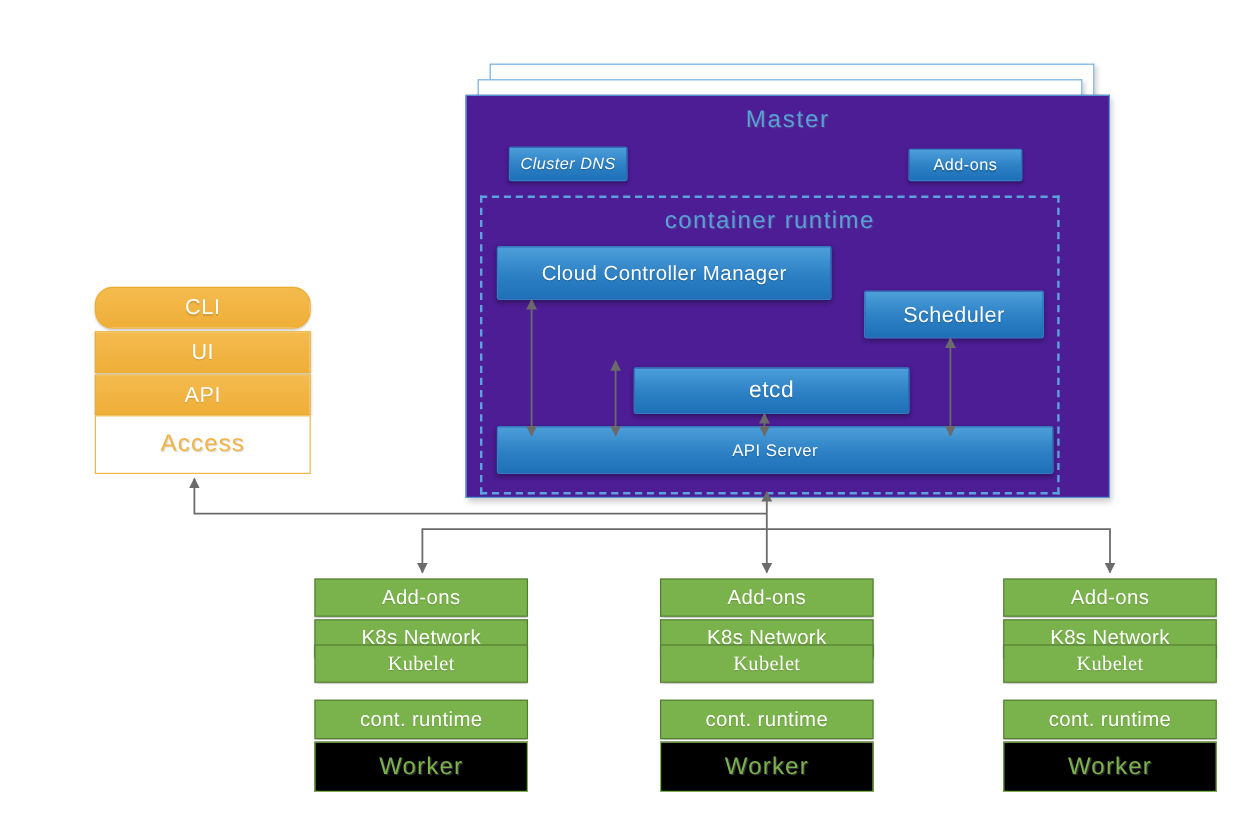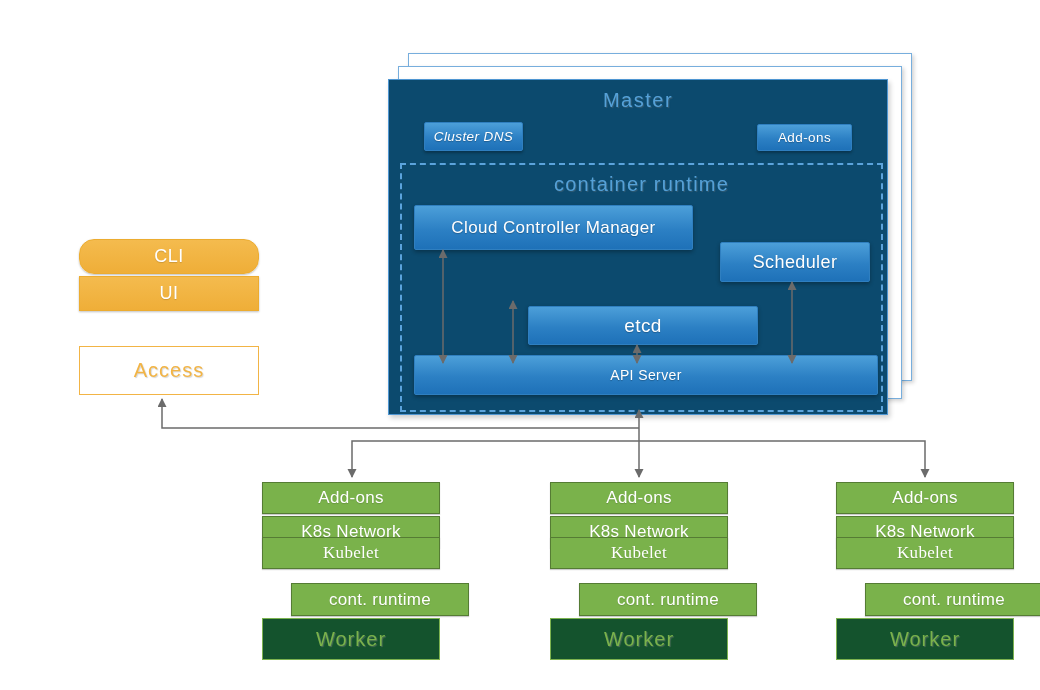--- a/index.html
+++ b/index.html
@@ -9,21 +9,21 @@
   }
   
   .layer{
     position:absolute;background:#ffffff;border:1.5px solid #77aedd;
     box-shadow:2px 2px 4px rgba(0,0,0,.18);
   }
   .layer-back{left:408px;top:53px;width:502px;height:326px;}
   .layer-mid{left:398px;top:66px;width:502px;height:331px;}
   .master-box{
     position:absolute;left:388px;top:79px;width:498px;height:334px;
-    background:#0c4a6e;border:1.5px solid #4f96d2;box-shadow:2px 3px 5px rgba(0,0,0,.2);
+    background:#4c1d95;border:1.5px solid #4f96d2;box-shadow:2px 3px 5px rgba(0,0,0,.2);padding-left:37px;
   }
   .blue-title{
     position:absolute;left:0;right:0;text-align:center;color:#55a1d8;
     font-size:20px;letter-spacing:1.5px;text-shadow:1px 1px 1px rgba(130,130,130,.35);
   }
   .master-title{top:9px;}
   .btn{
     position:absolute;display:flex;align-items:center;justify-content:center;
     background:linear-gradient(180deg,#4c9fd9 0%,#2c80c4 55%,#1e71b8 100%);
     border:1px solid #2f7fc0;border-radius:2px;color:#fff;font-size:13.5px;
@@ -70,25 +70,25 @@
   .w1{left:262px;}.w2{left:550px;}.w3{left:836px;}
   .grow{
     position:absolute;left:0;width:176px;display:flex;align-items:center;justify-content:center;
     background:#7ab24b;border:1px solid rgba(0,0,0,.30);
     color:#fff;font-size:17px;letter-spacing:.3px;box-shadow:0 1px 1px rgba(0,0,0,.2);
     text-shadow:0 1px 1px rgba(0,0,0,.15);
   }
   .grow-0{top:0;height:30px;}
   .grow-1{top:34px;height:30px;}
   .grow-2{top:55px;height:30px;font-family:Liberation Serif, serif;}
-  .grow-3{top:101px;height:31px;margin-left:29px;}
+  .grow-3{top:101px;height:31px;}
   .worker-title{
     position:absolute;left:0;top:136px;width:176px;height:40px;
     display:flex;align-items:center;justify-content:center;
-    background:#14532d;border:1px solid #7cb34f;color:#7ab24b;font-size:20px;
+    background:#000000;border:1px solid #7cb34f;color:#7ab24b;font-size:20px;
     letter-spacing:1px;text-shadow:1px 1px 1px rgba(140,140,140,.45);
   }
   
   .connectors{position:absolute;left:0;top:0;width:1040px;height:690px;pointer-events:none;z-index:10;}
 </style>
 </head>
 <body>
 
 <div class="canvas">
 
@@ -104,20 +104,21 @@
       <div class="blue-title runtime-title">container runtime</div>
       <div class="comp comp-ccm">Cloud Controller Manager</div>
       <div class="comp comp-sched">Scheduler</div>
       <div class="comp comp-etcd">etcd</div>
       <div class="comp comp-api">API Server</div>
     </div>
   </div>
 
   <div class="orow orow-cli">CLI</div>
   <div class="orow orow-ui">UI</div>
+  <div class="orow orow-api">API</div>
   <div class="access-box">Access</div>
 
   <div class="worker-stack w1">
     <div class="grow grow-0">Add-ons</div>
     <div class="grow grow-1">K8s Network</div>
     <div class="grow grow-2">Kubelet</div>
     <div class="grow grow-3">cont. runtime</div>
     <div class="worker-title">Worker</div>
   </div>
   <div class="worker-stack w2">

